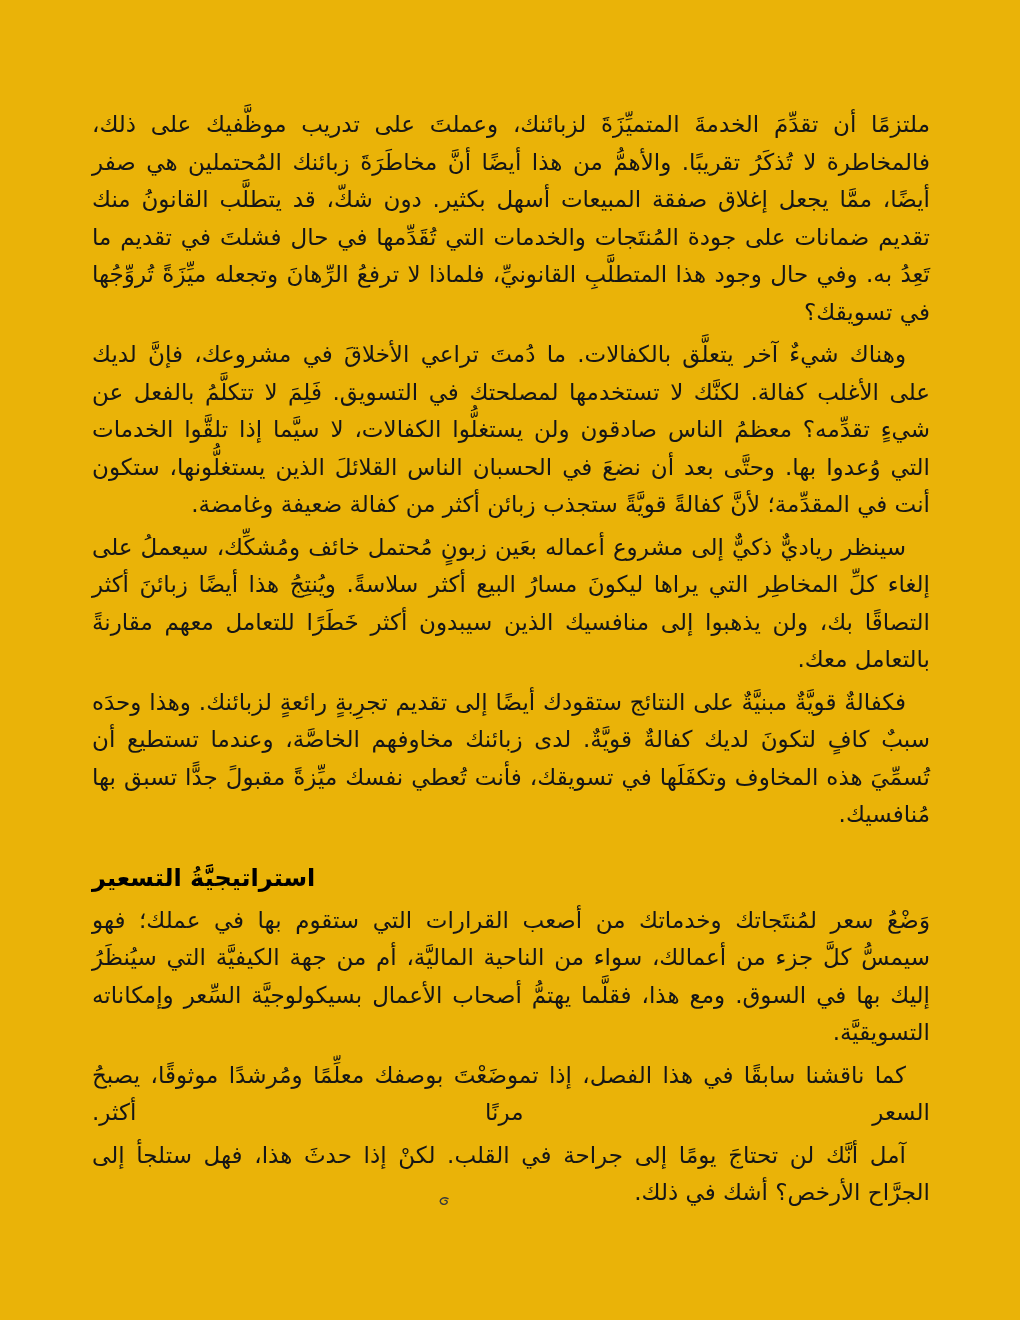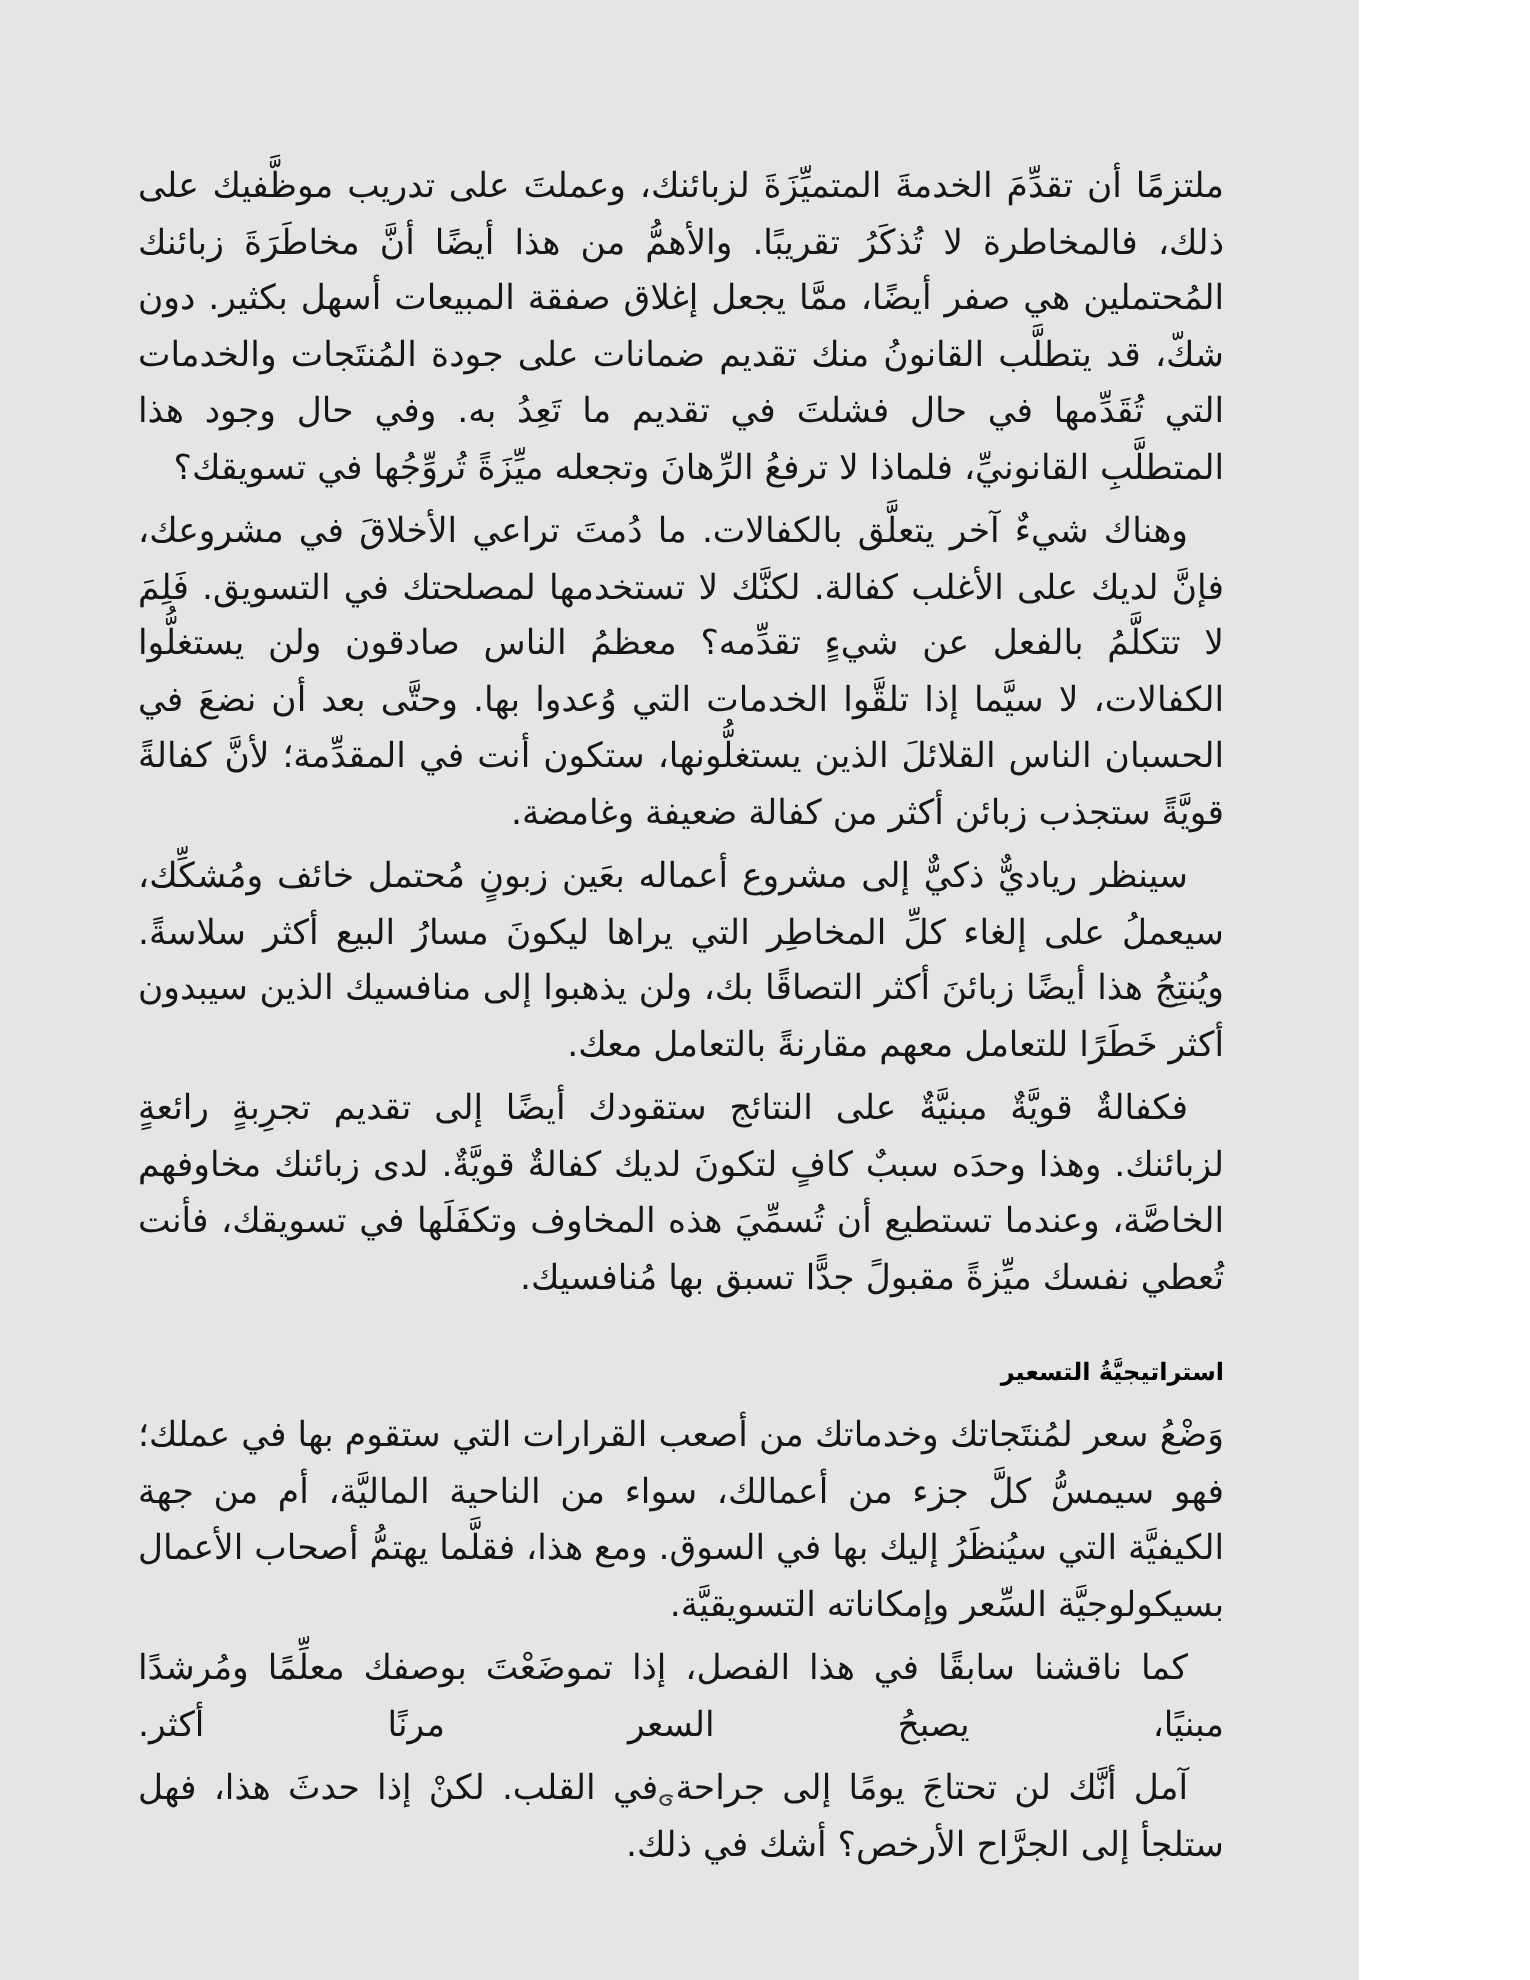--- a/index.html
+++ b/index.html
@@ -7,23 +7,23 @@
     padding: 0;
     background: #ffffff;
   }
   body {
     width: 1020px;
     height: 1320px;
     overflow: hidden;
   }
   .page {
     position: relative;
-    width: 906px;
+    width: 1020px;
     height: 1320px;
-    background: #e5e5e5;
+    background: #eab308;
     direction: rtl;
   }
   .text-block {
     position: absolute;
     top: 106px;
     right: 90px;
     left: 92px;
   }
   .para {
     margin: 0 0 5px 0;
@@ -36,46 +36,46 @@
   }
   .para.flush {
     text-indent: 0;
   }
   .para.fullline {
     text-align-last: justify;
   }
   .heading {
     margin: 26px 0 6px 0;
     font-family: "DejaVu Sans", sans-serif;
-    font-size: 16px;
+    font-size: 24px;
     line-height: 36px;
     font-weight: bold;
     color: #000000;
-    text-align: right;
+    text-align: left;
   }
   .stray-mark {
     position: absolute;
     top: 1195px;
     left: 438px;
     width: 12px;
     height: 12px;
   }
 </style>
 </head>
 <body>
 
 <main class="page">
   <article class="text-block">
     <p class="para flush">ملتزمًا أن تقدِّمَ الخدمةَ المتميِّزَةَ لزبائنك، وعملتَ على تدريب موظَّفيك على ذلك، فالمخاطرة لا تُذكَرُ تقريبًا. والأهمُّ من هذا أيضًا أنَّ مخاطَرَةَ زبائنك المُحتملين هي صفر أيضًا، ممَّا يجعل إغلاق صفقة المبيعات أسهل بكثير. دون شكّ، قد يتطلَّب القانونُ منك تقديم ضمانات على جودة المُنتَجات والخدمات التي تُقَدِّمها في حال فشلتَ في تقديم ما تَعِدُ به. وفي حال وجود هذا المتطلَّبِ القانونيِّ، فلماذا لا ترفعُ الرِّهانَ وتجعله ميِّزَةً تُروِّجُها في تسويقك؟</p>
     <p class="para">وهناك شيءٌ آخر يتعلَّق بالكفالات. ما دُمتَ تراعي الأخلاقَ في مشروعك، فإنَّ لديك على الأغلب كفالة. لكنَّك لا تستخدمها لمصلحتك في التسويق. فَلِمَ لا تتكلَّمُ بالفعل عن شيءٍ تقدِّمه؟ معظمُ الناس صادقون ولن يستغلُّوا الكفالات، لا سيَّما إذا تلقَّوا الخدمات التي وُعدوا بها. وحتَّى بعد أن نضعَ في الحسبان الناس القلائلَ الذين يستغلُّونها، ستكون أنت في المقدِّمة؛ لأنَّ كفالةً قويَّةً ستجذب زبائن أكثر من كفالة ضعيفة وغامضة.</p>
     <p class="para">سينظر رياديٌّ ذكيٌّ إلى مشروع أعماله بعَين زبونٍ مُحتمل خائف ومُشكِّك، سيعملُ على إلغاء كلِّ المخاطِر التي يراها ليكونَ مسارُ البيع أكثر سلاسةً. ويُنتِجُ هذا أيضًا زبائنَ أكثر التصاقًا بك، ولن يذهبوا إلى منافسيك الذين سيبدون أكثر خَطَرًا للتعامل معهم مقارنةً بالتعامل معك.</p>
     <p class="para">فكفالةٌ قويَّةٌ مبنيَّةٌ على النتائج ستقودك أيضًا إلى تقديم تجرِبةٍ رائعةٍ لزبائنك. وهذا وحدَه سببٌ كافٍ لتكونَ لديك كفالةٌ قويَّةٌ. لدى زبائنك مخاوفهم الخاصَّة، وعندما تستطيع أن تُسمِّيَ هذه المخاوف وتكفَلَها في تسويقك، فأنت تُعطي نفسك ميِّزةً مقبولً جدًّا تسبق بها مُنافسيك.</p>
     <h2 class="heading">استراتيجيَّةُ التسعير</h2>
     <p class="para flush">وَضْعُ سعر لمُنتَجاتك وخدماتك من أصعب القرارات التي ستقوم بها في عملك؛ فهو سيمسُّ كلَّ جزء من أعمالك، سواء من الناحية الماليَّة، أم من جهة الكيفيَّة التي سيُنظَرُ إليك بها في السوق. ومع هذا، فقلَّما يهتمُّ أصحاب الأعمال بسيكولوجيَّة السِّعر وإمكاناته التسويقيَّة.</p>
-    <p class="para fullline">كما ناقشنا سابقًا في هذا الفصل، إذا تموضَعْتَ بوصفك معلِّمًا ومُرشدًا مبنيًا، يصبحُ السعر مرنًا أكثر.</p>
+    <p class="para fullline">كما ناقشنا سابقًا في هذا الفصل، إذا تموضَعْتَ بوصفك معلِّمًا ومُرشدًا موثوقًا، يصبحُ السعر مرنًا أكثر.</p>
     <p class="para">آمل أنَّك لن تحتاجَ يومًا إلى جراحة في القلب. لكنْ إذا حدثَ هذا، فهل ستلجأ إلى الجرَّاح الأرخص؟ أشك في ذلك.</p>
 
   </article>
 
   <span class="stray-mark">
     <svg width="12" height="12" viewBox="0 0 12 12" aria-hidden="true">
       <path d="M10 1.6 C5.5 -0.4 1.8 1.8 2.3 4.6 C2.8 7.4 6.8 8.2 8.6 6.3 C9.8 5 9 3.2 7 3.4" fill="none" stroke="#3a3a3a" stroke-width="1.4" stroke-linecap="round"></path>
     </svg>
   </span>
 </main>

